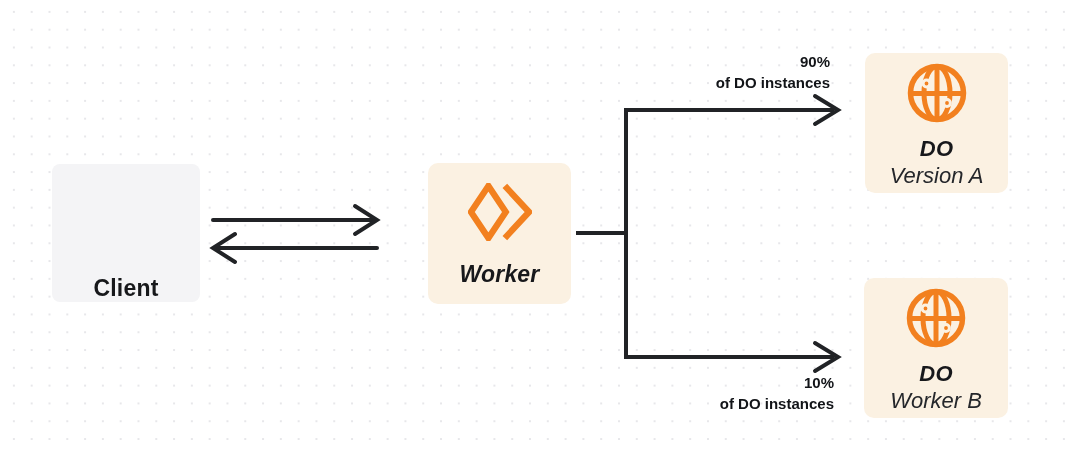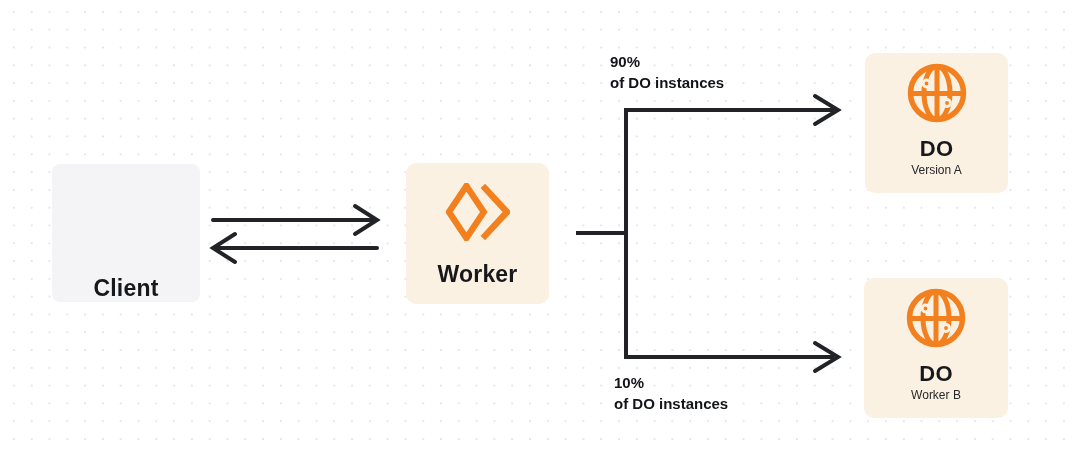--- a/index.html
+++ b/index.html
@@ -23,33 +23,33 @@
 
   .node { position:absolute; display:flex; flex-direction:column; align-items:center; box-sizing:border-box; }
   .node-title { font-weight:700; letter-spacing:0.2px; }
 
   .client {
     left:52px; top:164px; width:148px; height:138px;
     background:#f4f4f6; border-radius:8px; justify-content:flex-end;
   }
   .client .node-title { font-size:23px; }
 
-  .orange-card { background:#fbf1e2; border-radius:10px; }
+  .orange-card { background:#fbf1e2; border-radius:10px;font-style:italic; }
 
-  .worker { left:406px; top:163px; width:143px; height:141px; padding-top:20px; }
+  .worker { left:428px; top:163px; width:143px; height:141px; padding-top:20px; }
   .worker .node-title { font-size:23px; margin-top:20px; }
 
   .do-card { width:143px; height:140px; padding-top:10px; }
   .doA { left:865px; top:53px; }
   .doB { left:864px; top:278px; width:144px; }
   .do-card .node-title { font-size:22px; margin-top:14px; line-height:1.05; }
-  .node-sub { font-size:12px; font-weight:400; color:#25272b; margin-top:3px; }
+  .node-sub { font-size:22px; font-weight:400; color:#25272b; margin-top:3px; }
 
   .edge-label {
-    position:absolute; width:220px; text-align:left;
+    position:absolute; width:220px; text-align:right;
     font-size:15px; font-weight:700; line-height:21px; color:#121418;
   }
   .label-90 { left:610px; top:51px; }
   .label-10 { left:614px; top:372px; }
 
   .icon-workers path { fill:none; stroke:#f2801f; stroke-width:6.5; stroke-linejoin:miter; stroke-linecap:butt; }
   .icon-globe .ln { fill:none; stroke:#f2801f; }
   .icon-globe .dot { fill:#f2801f; stroke:#fbf1e2; stroke-width:3; }
 </style>
 </head>

